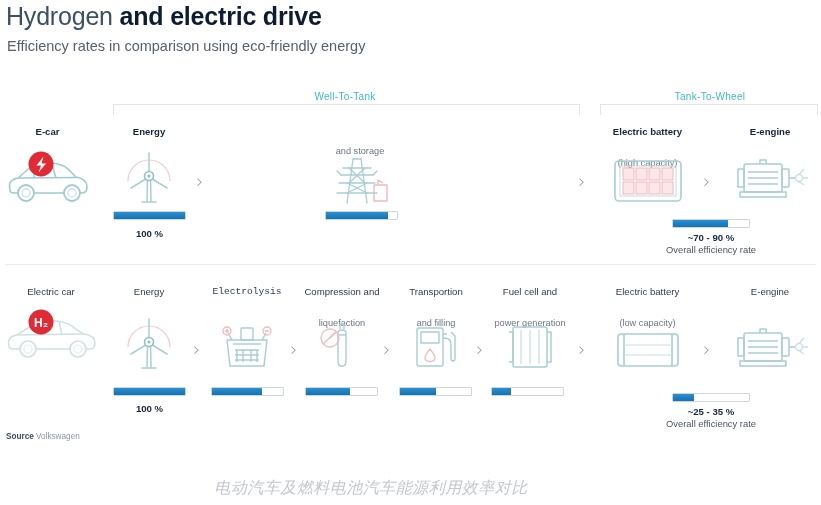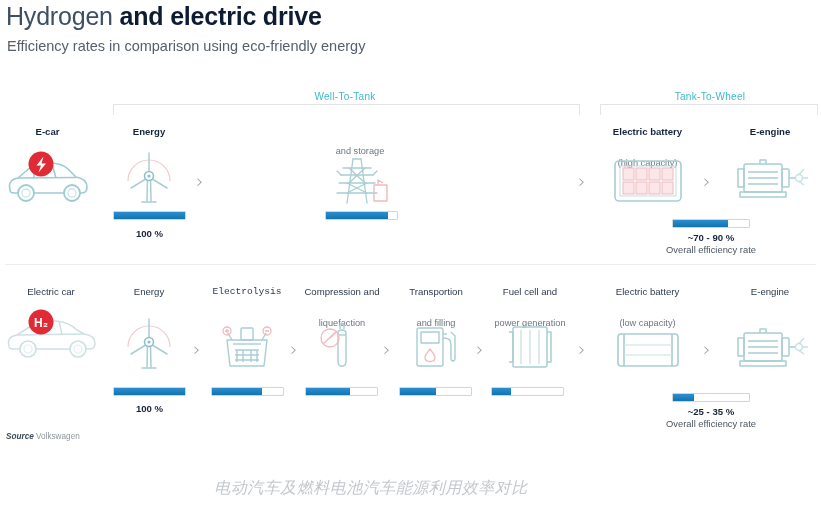--- a/index.html
+++ b/index.html
@@ -30,21 +30,21 @@
   .chev{position:absolute;color:#8b99a6;font-size:19px;font-weight:300;line-height:1;font-family:"DejaVu Sans",sans-serif;}
 
   
   .bar{position:absolute;height:9px;background:#ffffff;border:1px solid #cfd6db;box-sizing:border-box;border-radius:1px;}
   .bar-fill{height:100%;background:linear-gradient(#2b8fd0,#1173b4);}
   .bar-pct{position:absolute;font-size:9.6px;font-weight:700;color:#16243c;text-align:center;white-space:nowrap;}
   .bar-note{position:absolute;font-size:9.4px;font-weight:400;color:#4a5562;text-align:center;white-space:nowrap;}
 
   
   .source{position:absolute;left:6px;top:432px;font-size:8.2px;color:#8d969f;white-space:nowrap;}
-  .source b{color:#3d4a59;font-weight:700;font-style:italic;}
+  .source b{color:#3d4a59;font-weight:700;}
   .caption{position:absolute;left:0;top:478px;width:742px;text-align:center;
            font-size:16px;font-style:italic;color:#c3c8cd;letter-spacing:.5px;
            font-family:"DejaVu Sans",sans-serif;}
   svg{display:block;overflow:visible;}
 </style>
 </head>
 <body>
 
 <div class="title">
   <span class="t-light">Hydrogen</span>

